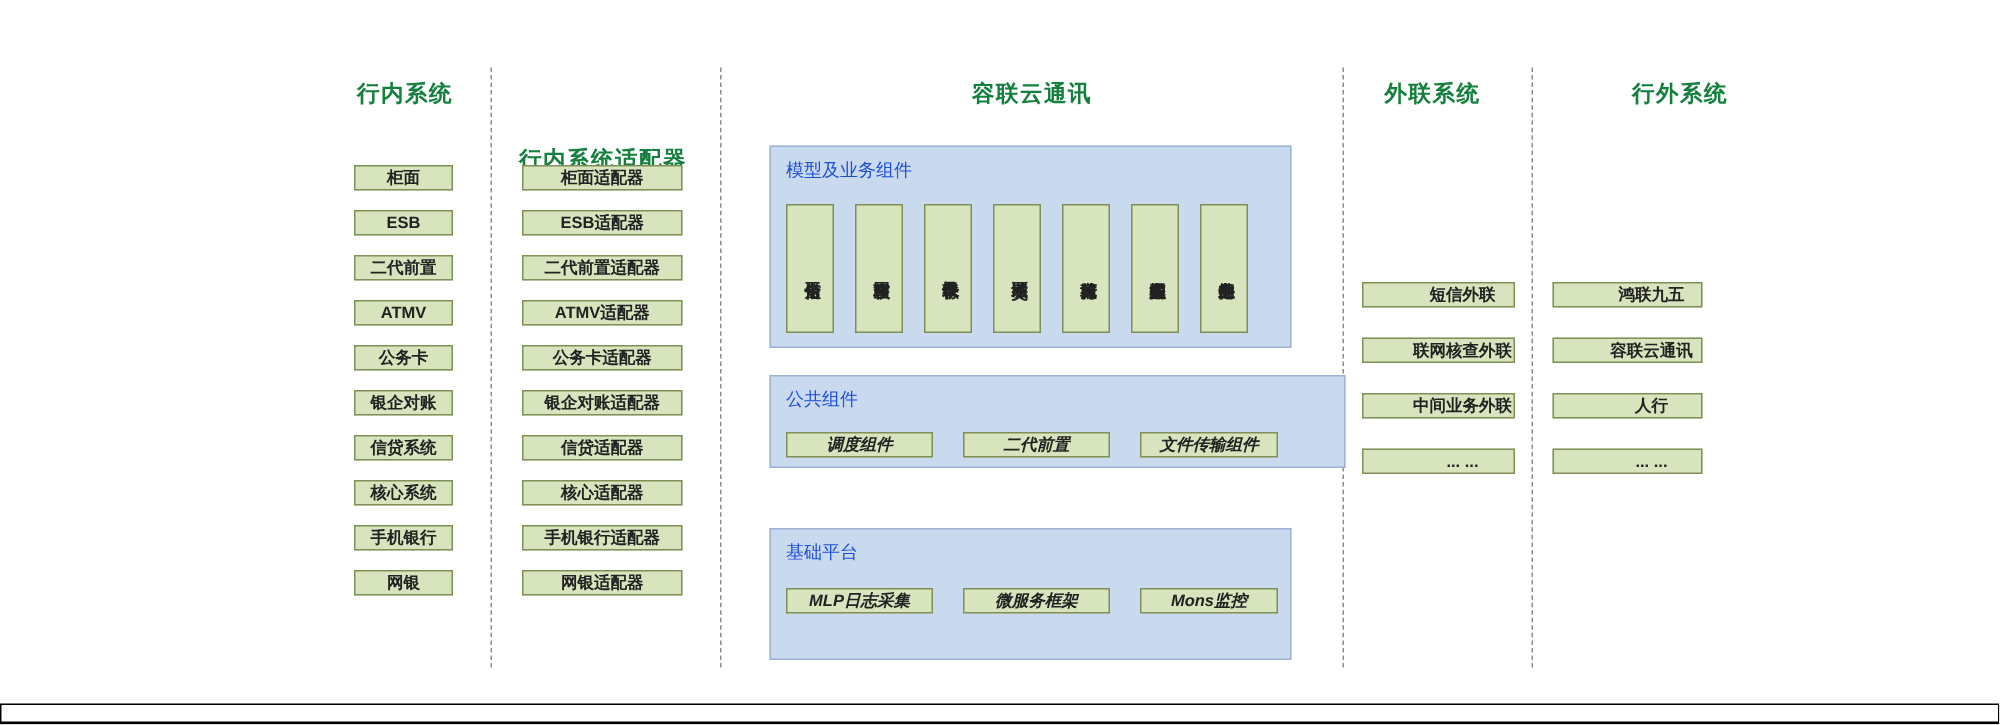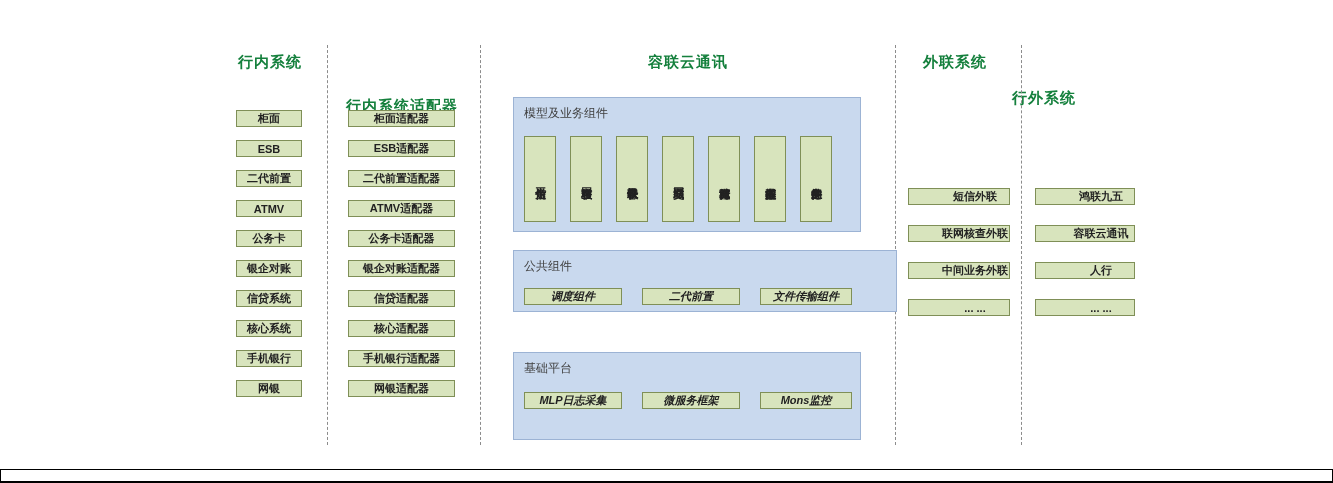--- a/index.html
+++ b/index.html
@@ -14,21 +14,21 @@
   .stack { position:absolute; display:flex; flex-direction:column; }
 
   .box { background:#d8e4bd; border:1px solid #7f8f57; color:#222222;
          font-size:11px; font-weight:bold; display:flex; align-items:center;
          justify-content:center; white-space:nowrap; }
 
   .stack-tight .box { height:17px; margin-bottom:13px; }
   .stack-wide  .box { height:17px; margin-bottom:20px;padding-left:32px; }
 
   .panel { position:absolute; background:#c9d9ee; border:1px solid #9cb3d4; }
-  .panel-title { position:absolute; left:10px; top:7px; font-size:12px; color:#404040; white-space:nowrap; }
+  .panel-title { position:absolute; left:10px; top:7px; font-size:12px; color:#1d4ed8; white-space:nowrap; }
 
   .vrow { position:absolute; left:10px; top:38px; display:flex; gap:14px; }
   .vbox { width:32px; height:86px; writing-mode:vertical-rl; line-height:1.05; }
 
   .hrow { position:absolute; left:10px; display:flex; gap:20px;font-style:italic; }
   .hrow .box { height:17px; }
   .w98 { width:98px; } .w92 { width:92px; }
 
   .bottom-rule { position:absolute; left:0; top:469px; width:1333px; height:14px;
                  border-top:1px solid #000; border-bottom:2px solid #000;
@@ -36,21 +36,21 @@
 </style>
 </head>
 <body>
 
 <div class="canvas">
 
   <div class="col-header" style="left:238px; top:53px;">行内系统</div>
   <div class="col-header" style="left:346px; top:53px;margin-top:44px;">行内系统适配器</div>
   <div class="col-header" style="left:648px; top:53px;">容联云通讯</div>
   <div class="col-header" style="left:923px; top:53px;">外联系统</div>
-  <div class="col-header" style="left:1012px; top:53px;margin-top:36px;">行外系统</div>
+  <div class="col-header" style="left:1088px; top:53px;">行外系统</div>
 
   <div class="vsep" style="left:327px;"></div>
   <div class="vsep" style="left:480px;"></div>
   <div class="vsep" style="left:895px;"></div>
   <div class="vsep" style="left:1021px;"></div>
 
   <div class="stack stack-tight" style="left:348px; top:110px; width:107px;">
     <div class="box">柜面适配器</div>
     <div class="box">ESB适配器</div>
     <div class="box">二代前置适配器</div>

